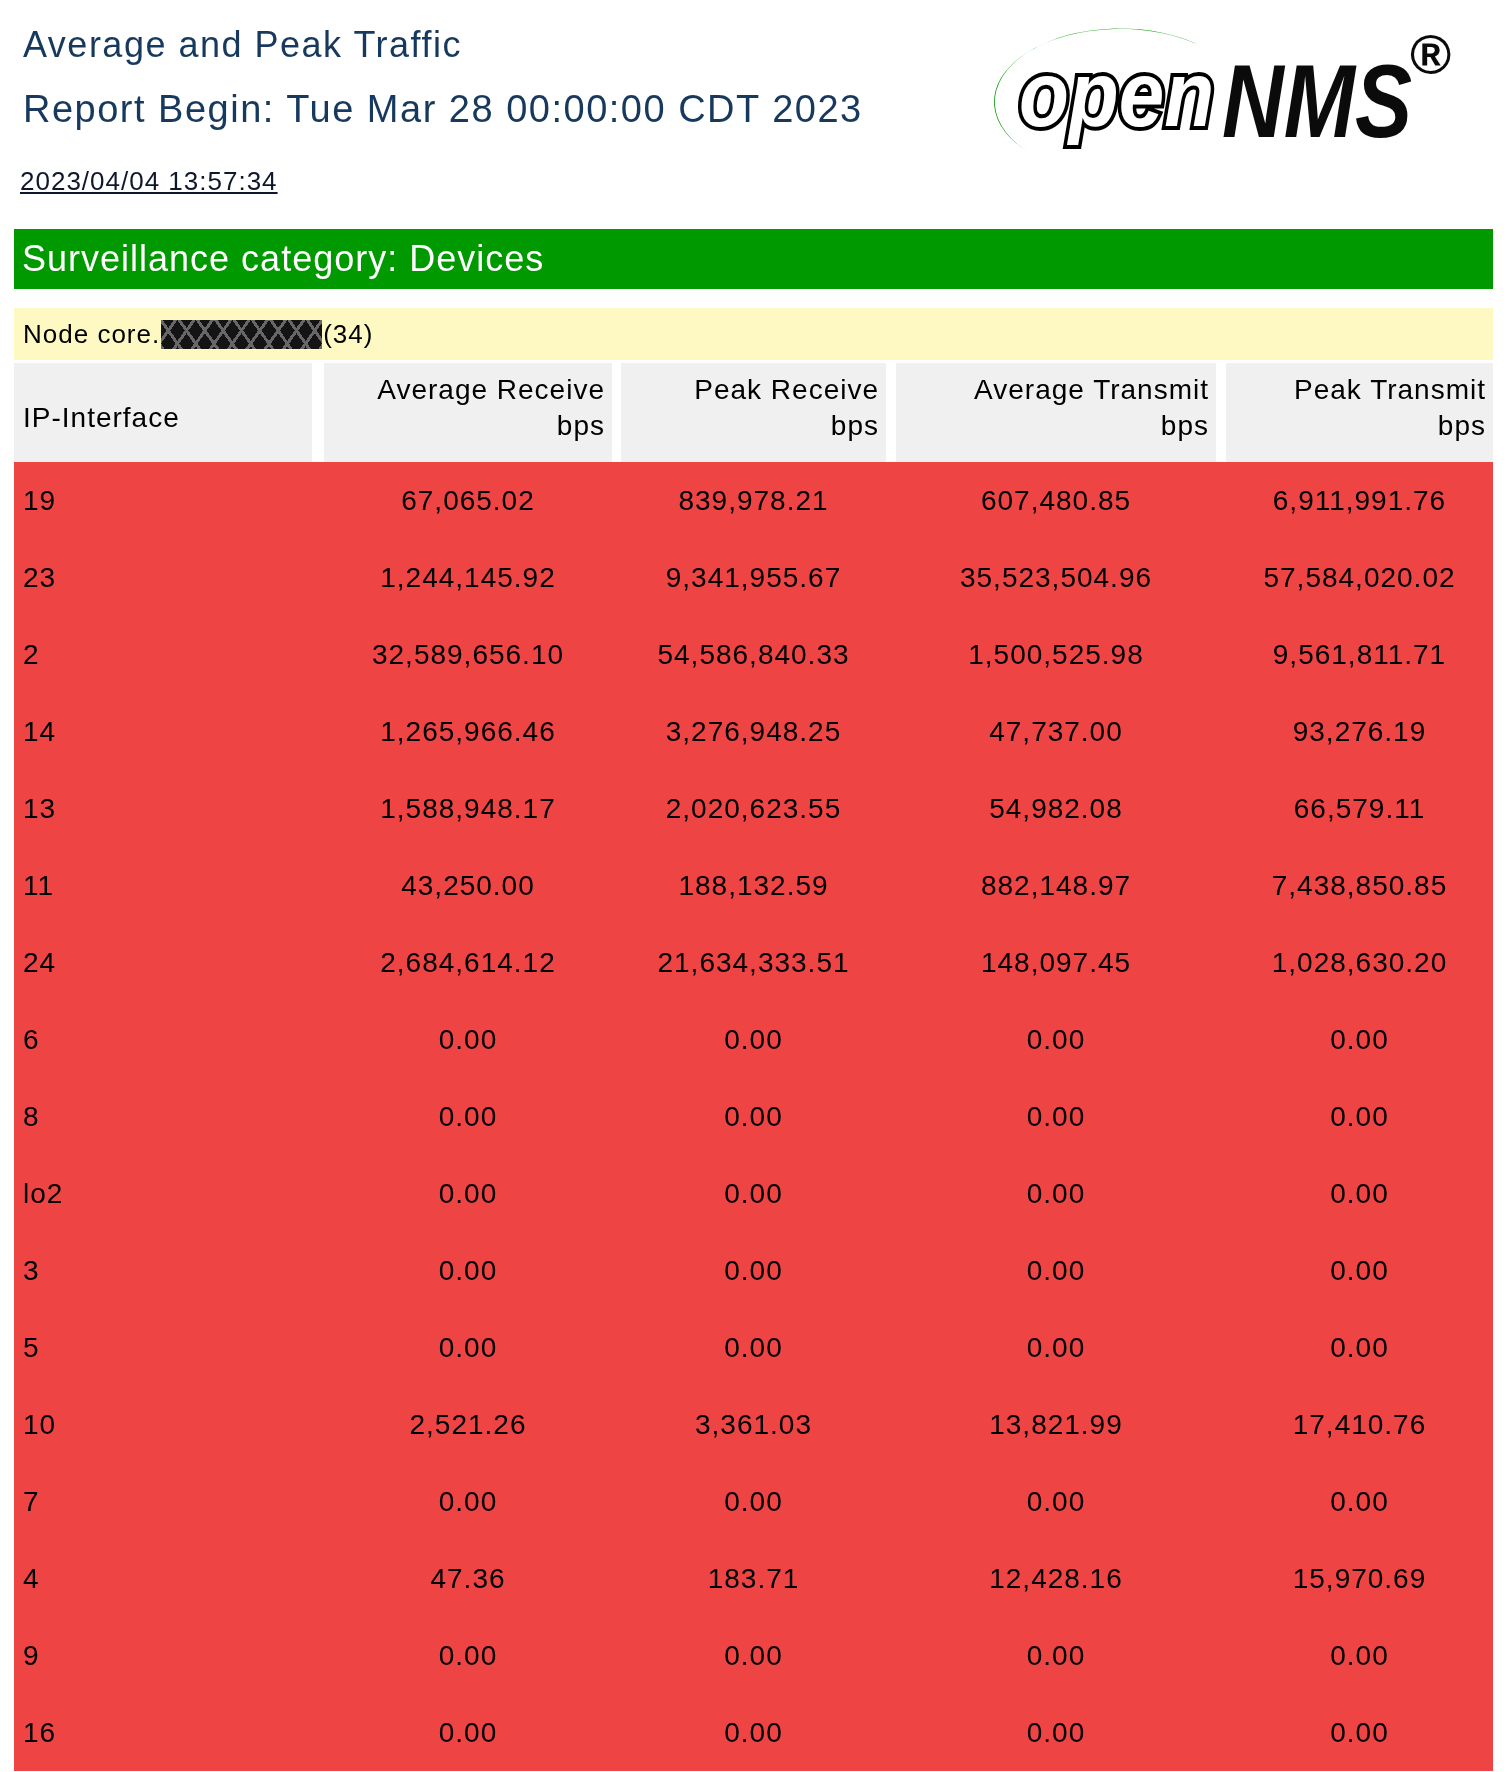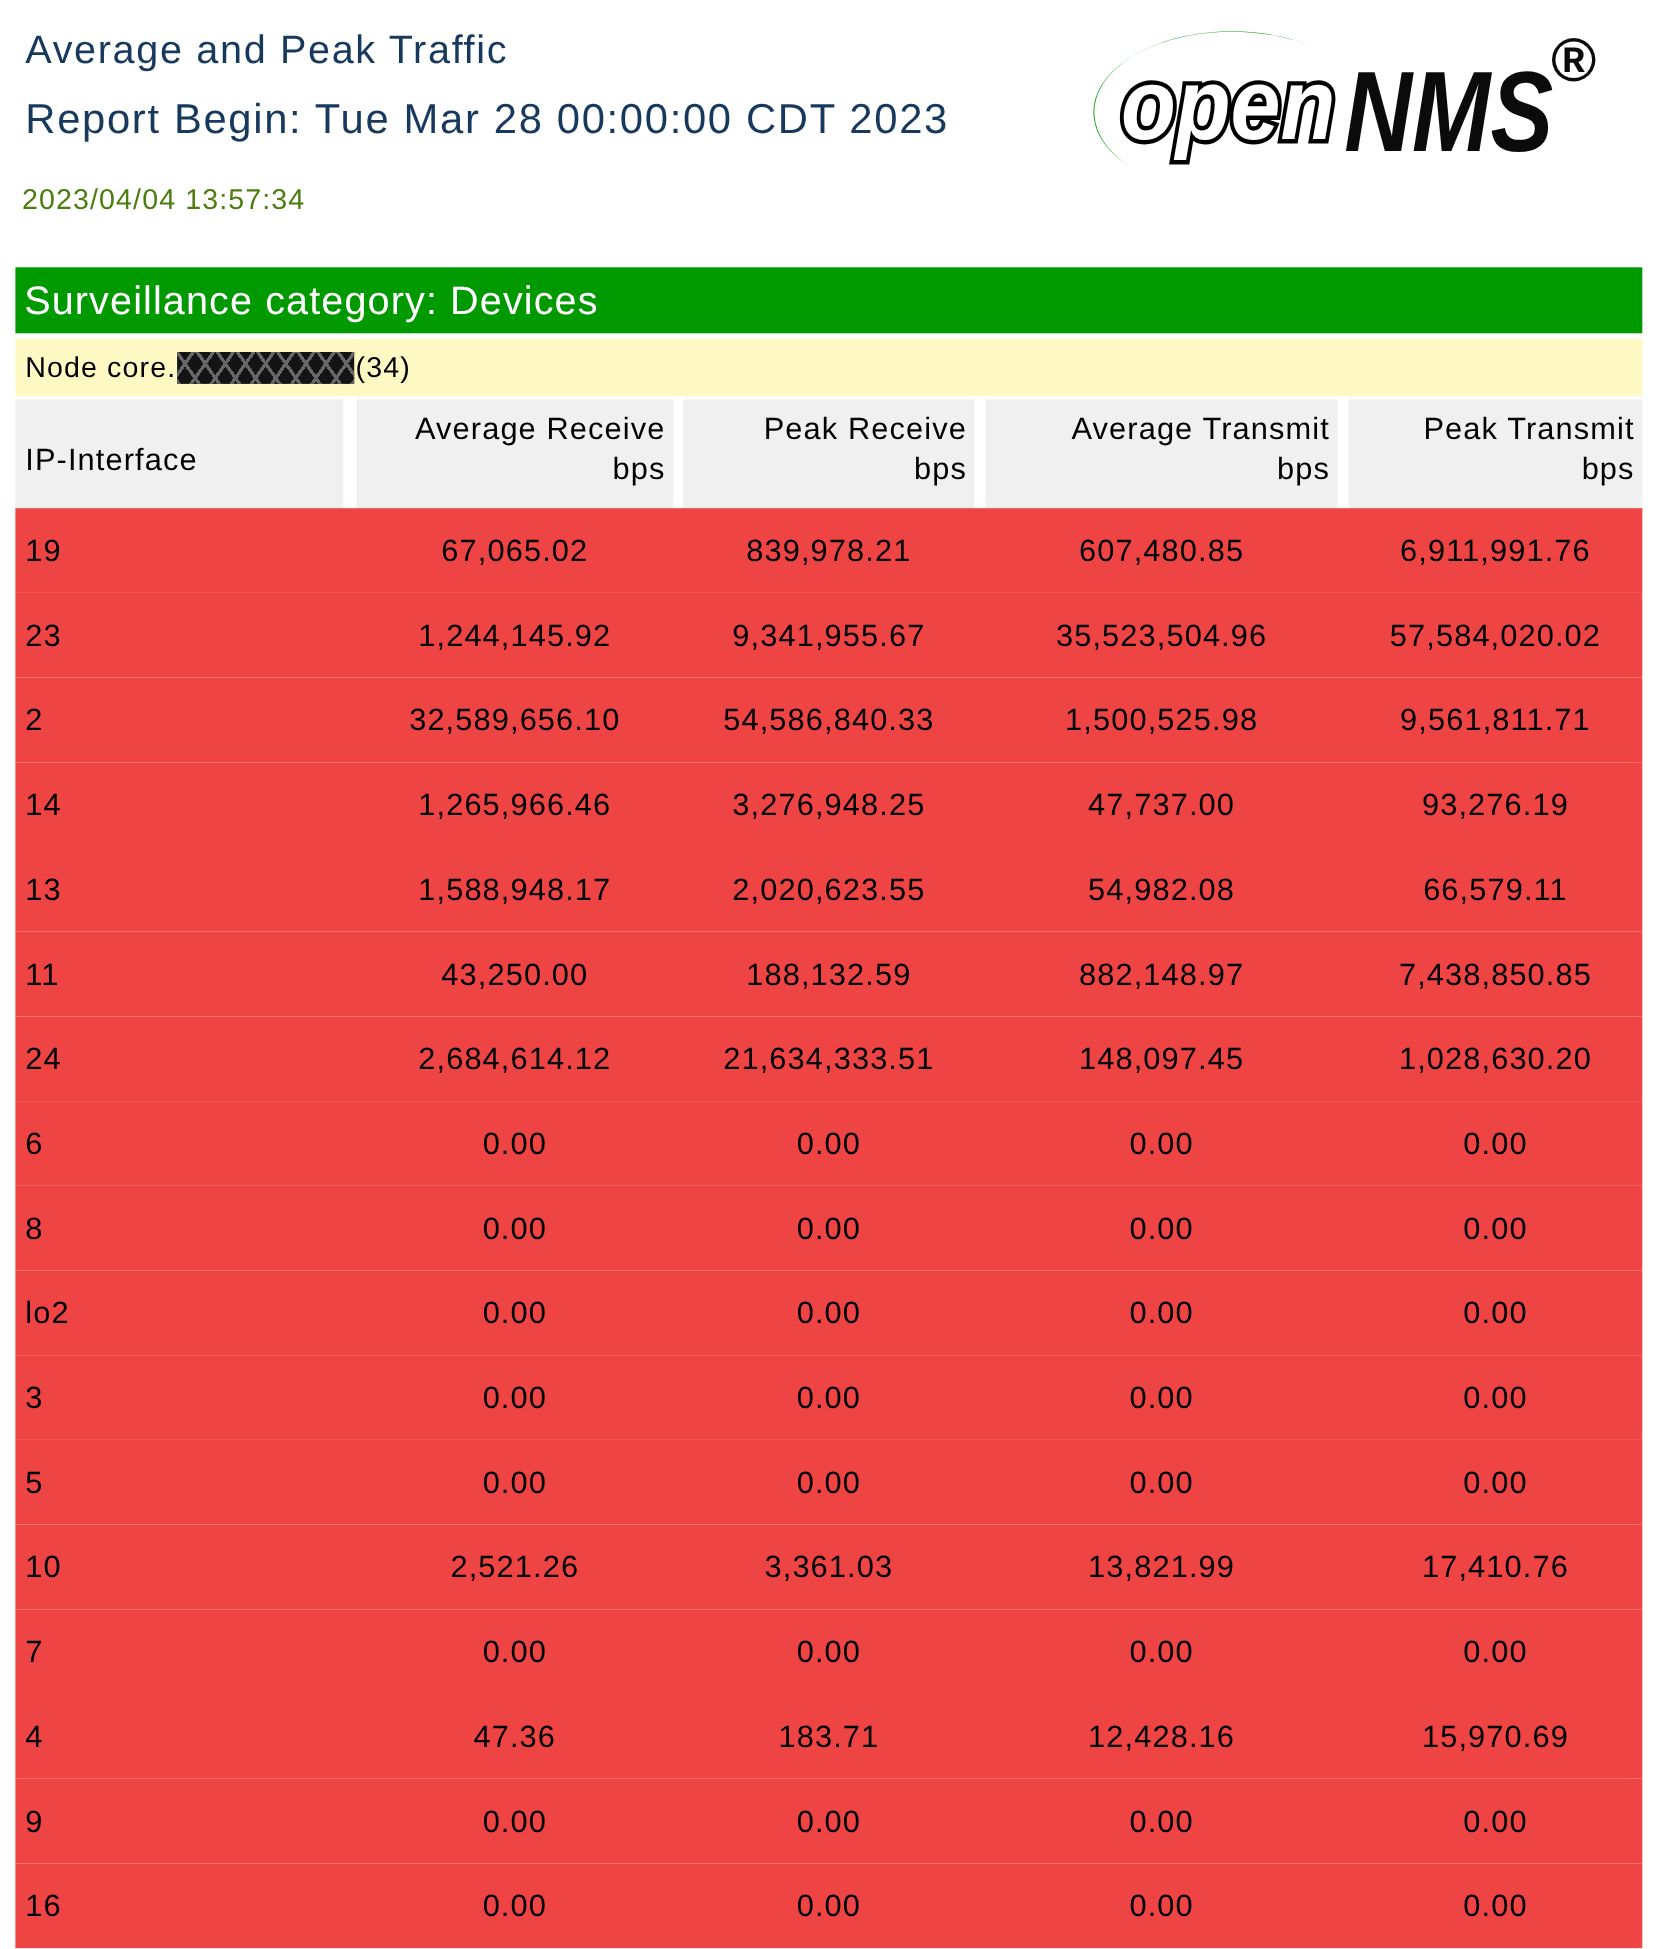--- a/index.html
+++ b/index.html
@@ -5,30 +5,30 @@
   html,body{margin:0;padding:0;}
   body{
     width:1510px;height:1772px;background:#ffffff;position:relative;overflow:hidden;
     font-family:"Liberation Sans","DejaVu Sans",sans-serif;color:#000;
   }
   .page{position:absolute;inset:0;}
 
   
   .title{position:absolute;left:23px;top:24px;font-size:36px;letter-spacing:1.5px;color:#18395e;white-space:nowrap;}
   .subtitle{position:absolute;left:23px;top:88px;font-size:38px;letter-spacing:1.5px;color:#18395e;white-space:nowrap;}
-  .gen-date{position:absolute;left:20px;top:166px;font-size:26px;letter-spacing:1px;color:#4d7c0f;white-space:nowrap;}
+  .gen-date{position:absolute;left:20px;top:166px;font-size:26px;letter-spacing:1px;color:#0f172a;white-space:nowrap;text-decoration:underline;}
 
   
   .logo{position:absolute;left:972px;top:12px;width:496px;height:152px;}
   .logo svg{display:block;width:100%;height:100%;}
   .logo text{font-family:"Liberation Sans","DejaVu Sans",sans-serif;}
 
   
   .section-bar{
-    position:absolute;left:14px;top:243px;width:1479px;height:60px;background:#009a00;
+    position:absolute;left:14px;top:229px;width:1479px;height:60px;background:#009a00;
     display:flex;align-items:center;padding-left:8px;box-sizing:border-box;
   }
   .section-bar span{color:#ffffff;font-size:36px;letter-spacing:1px;white-space:nowrap;}
 
   
   .node-bar{
     position:absolute;left:14px;top:308px;width:1479px;height:52px;background:#fef9c3;
     display:flex;align-items:center;padding-left:9px;box-sizing:border-box;
     font-size:26px;letter-spacing:1px;white-space:pre;
   }

